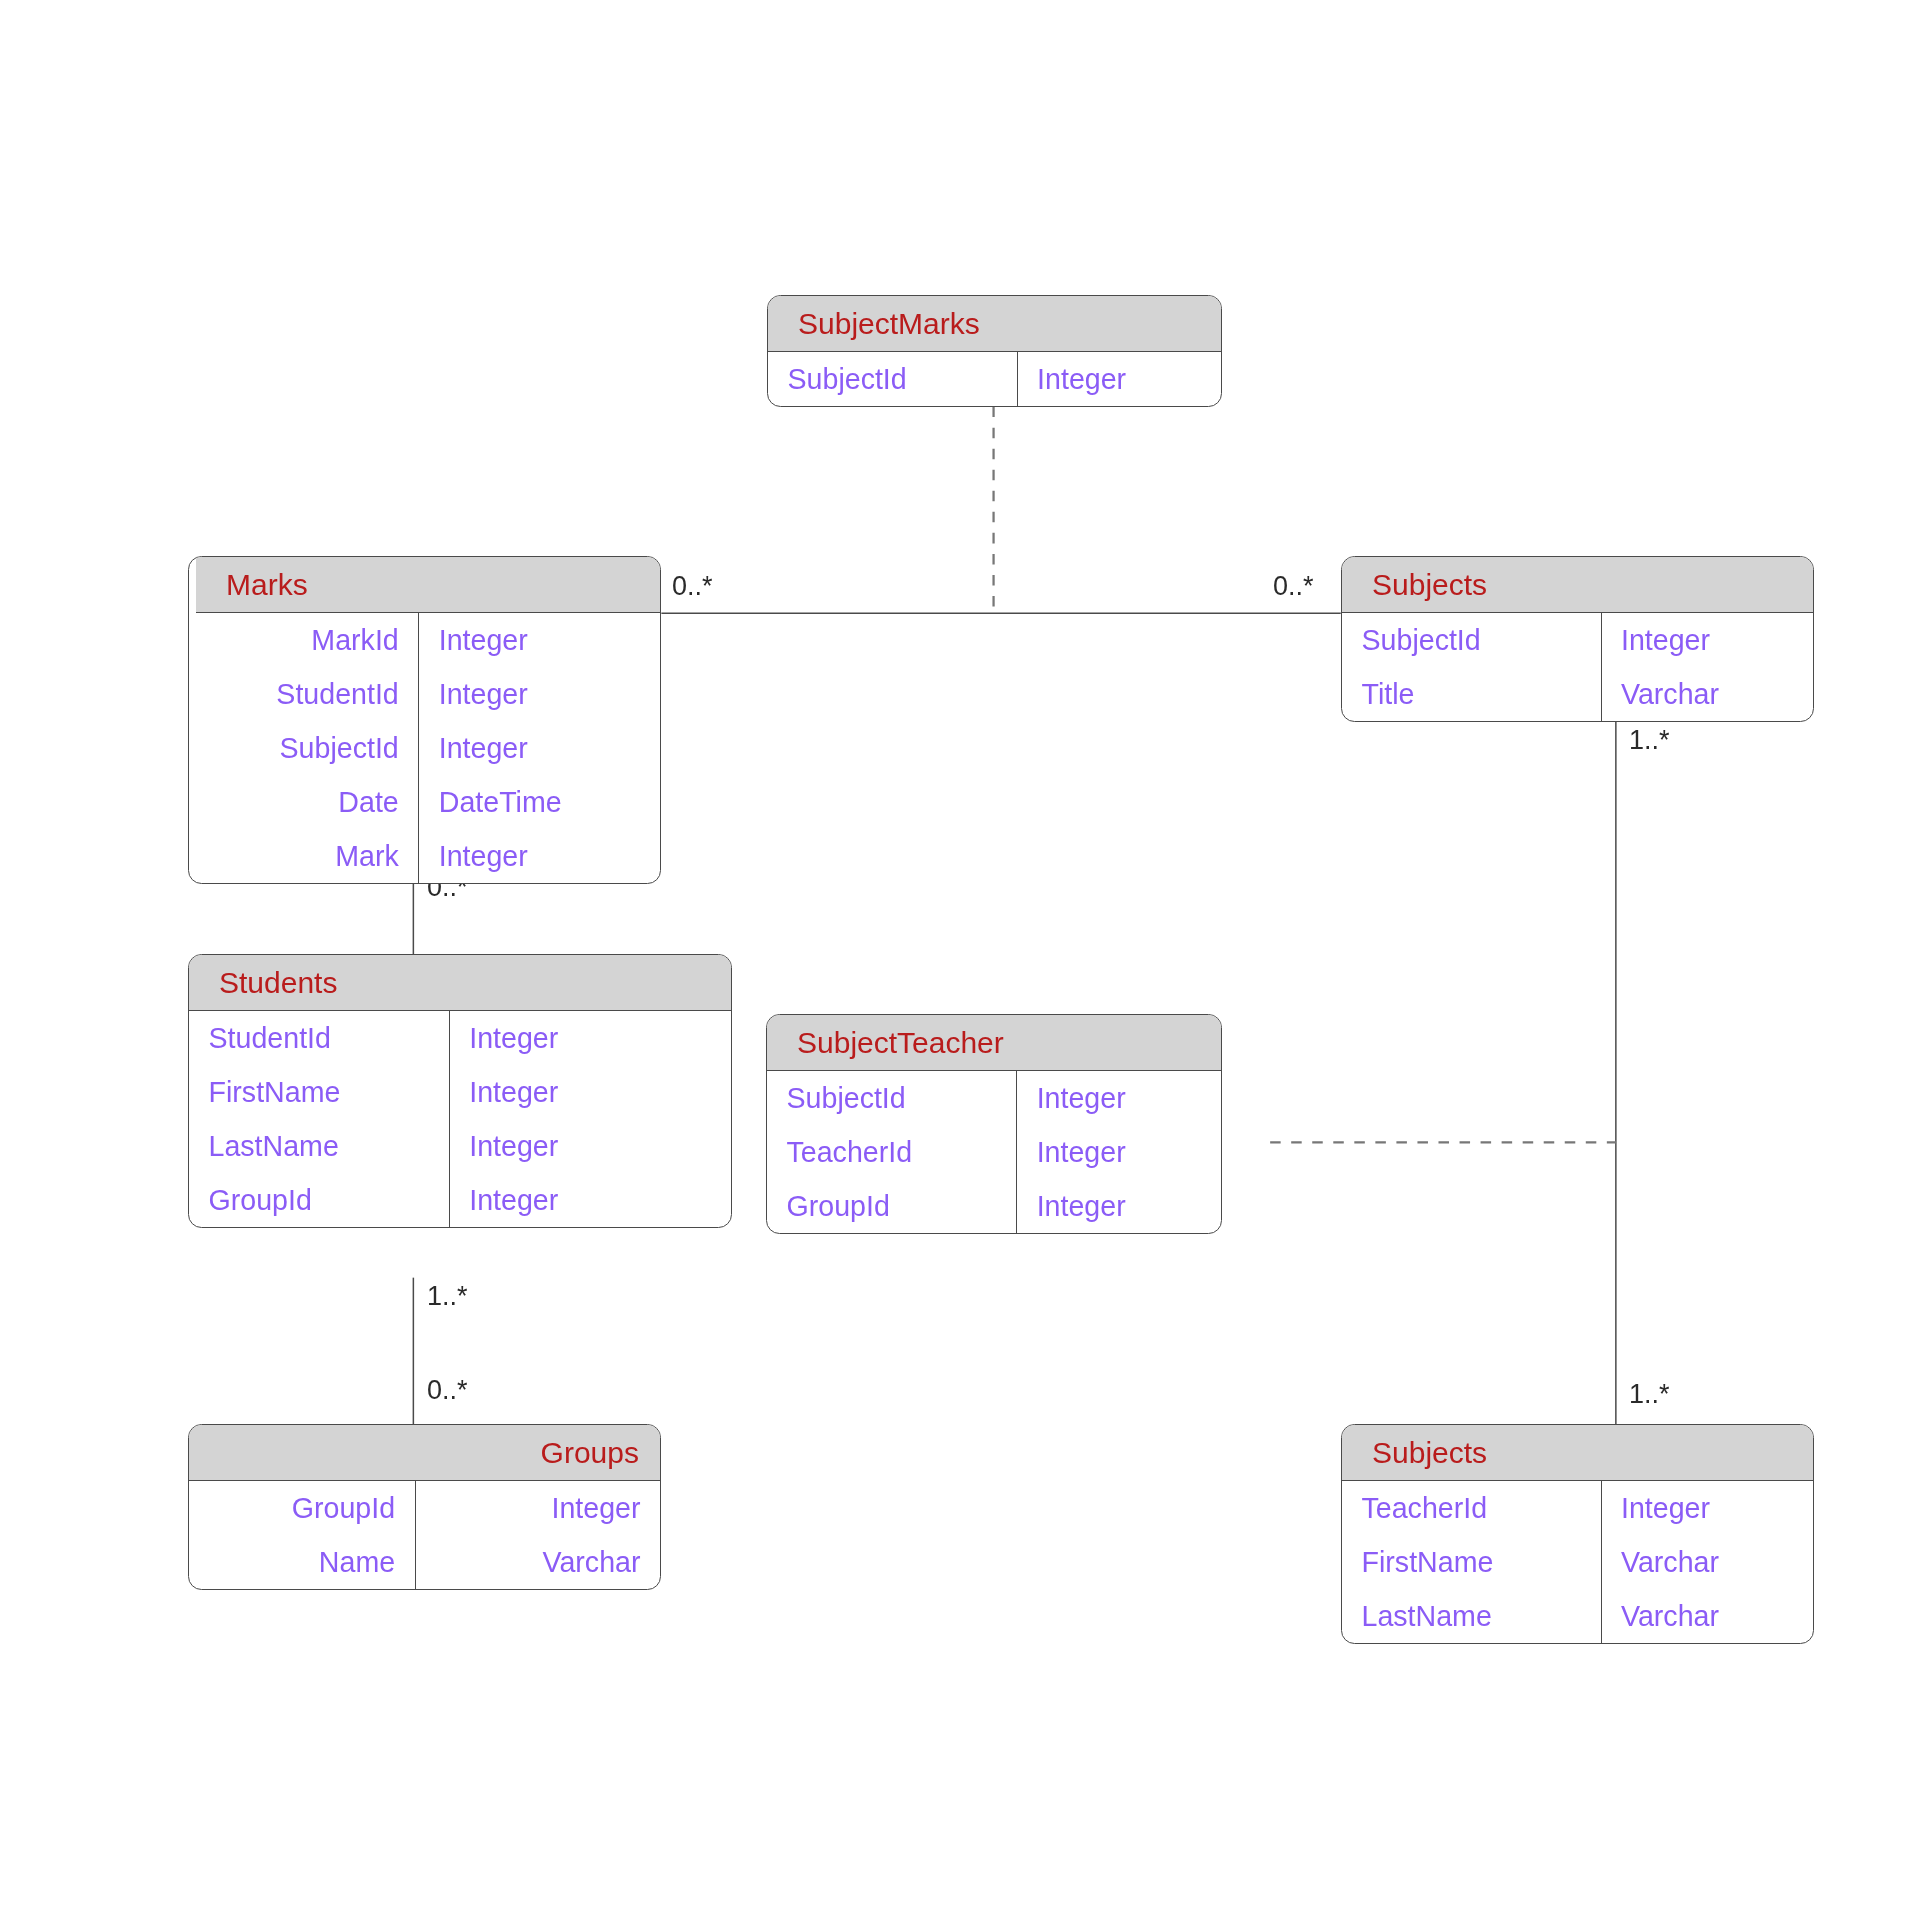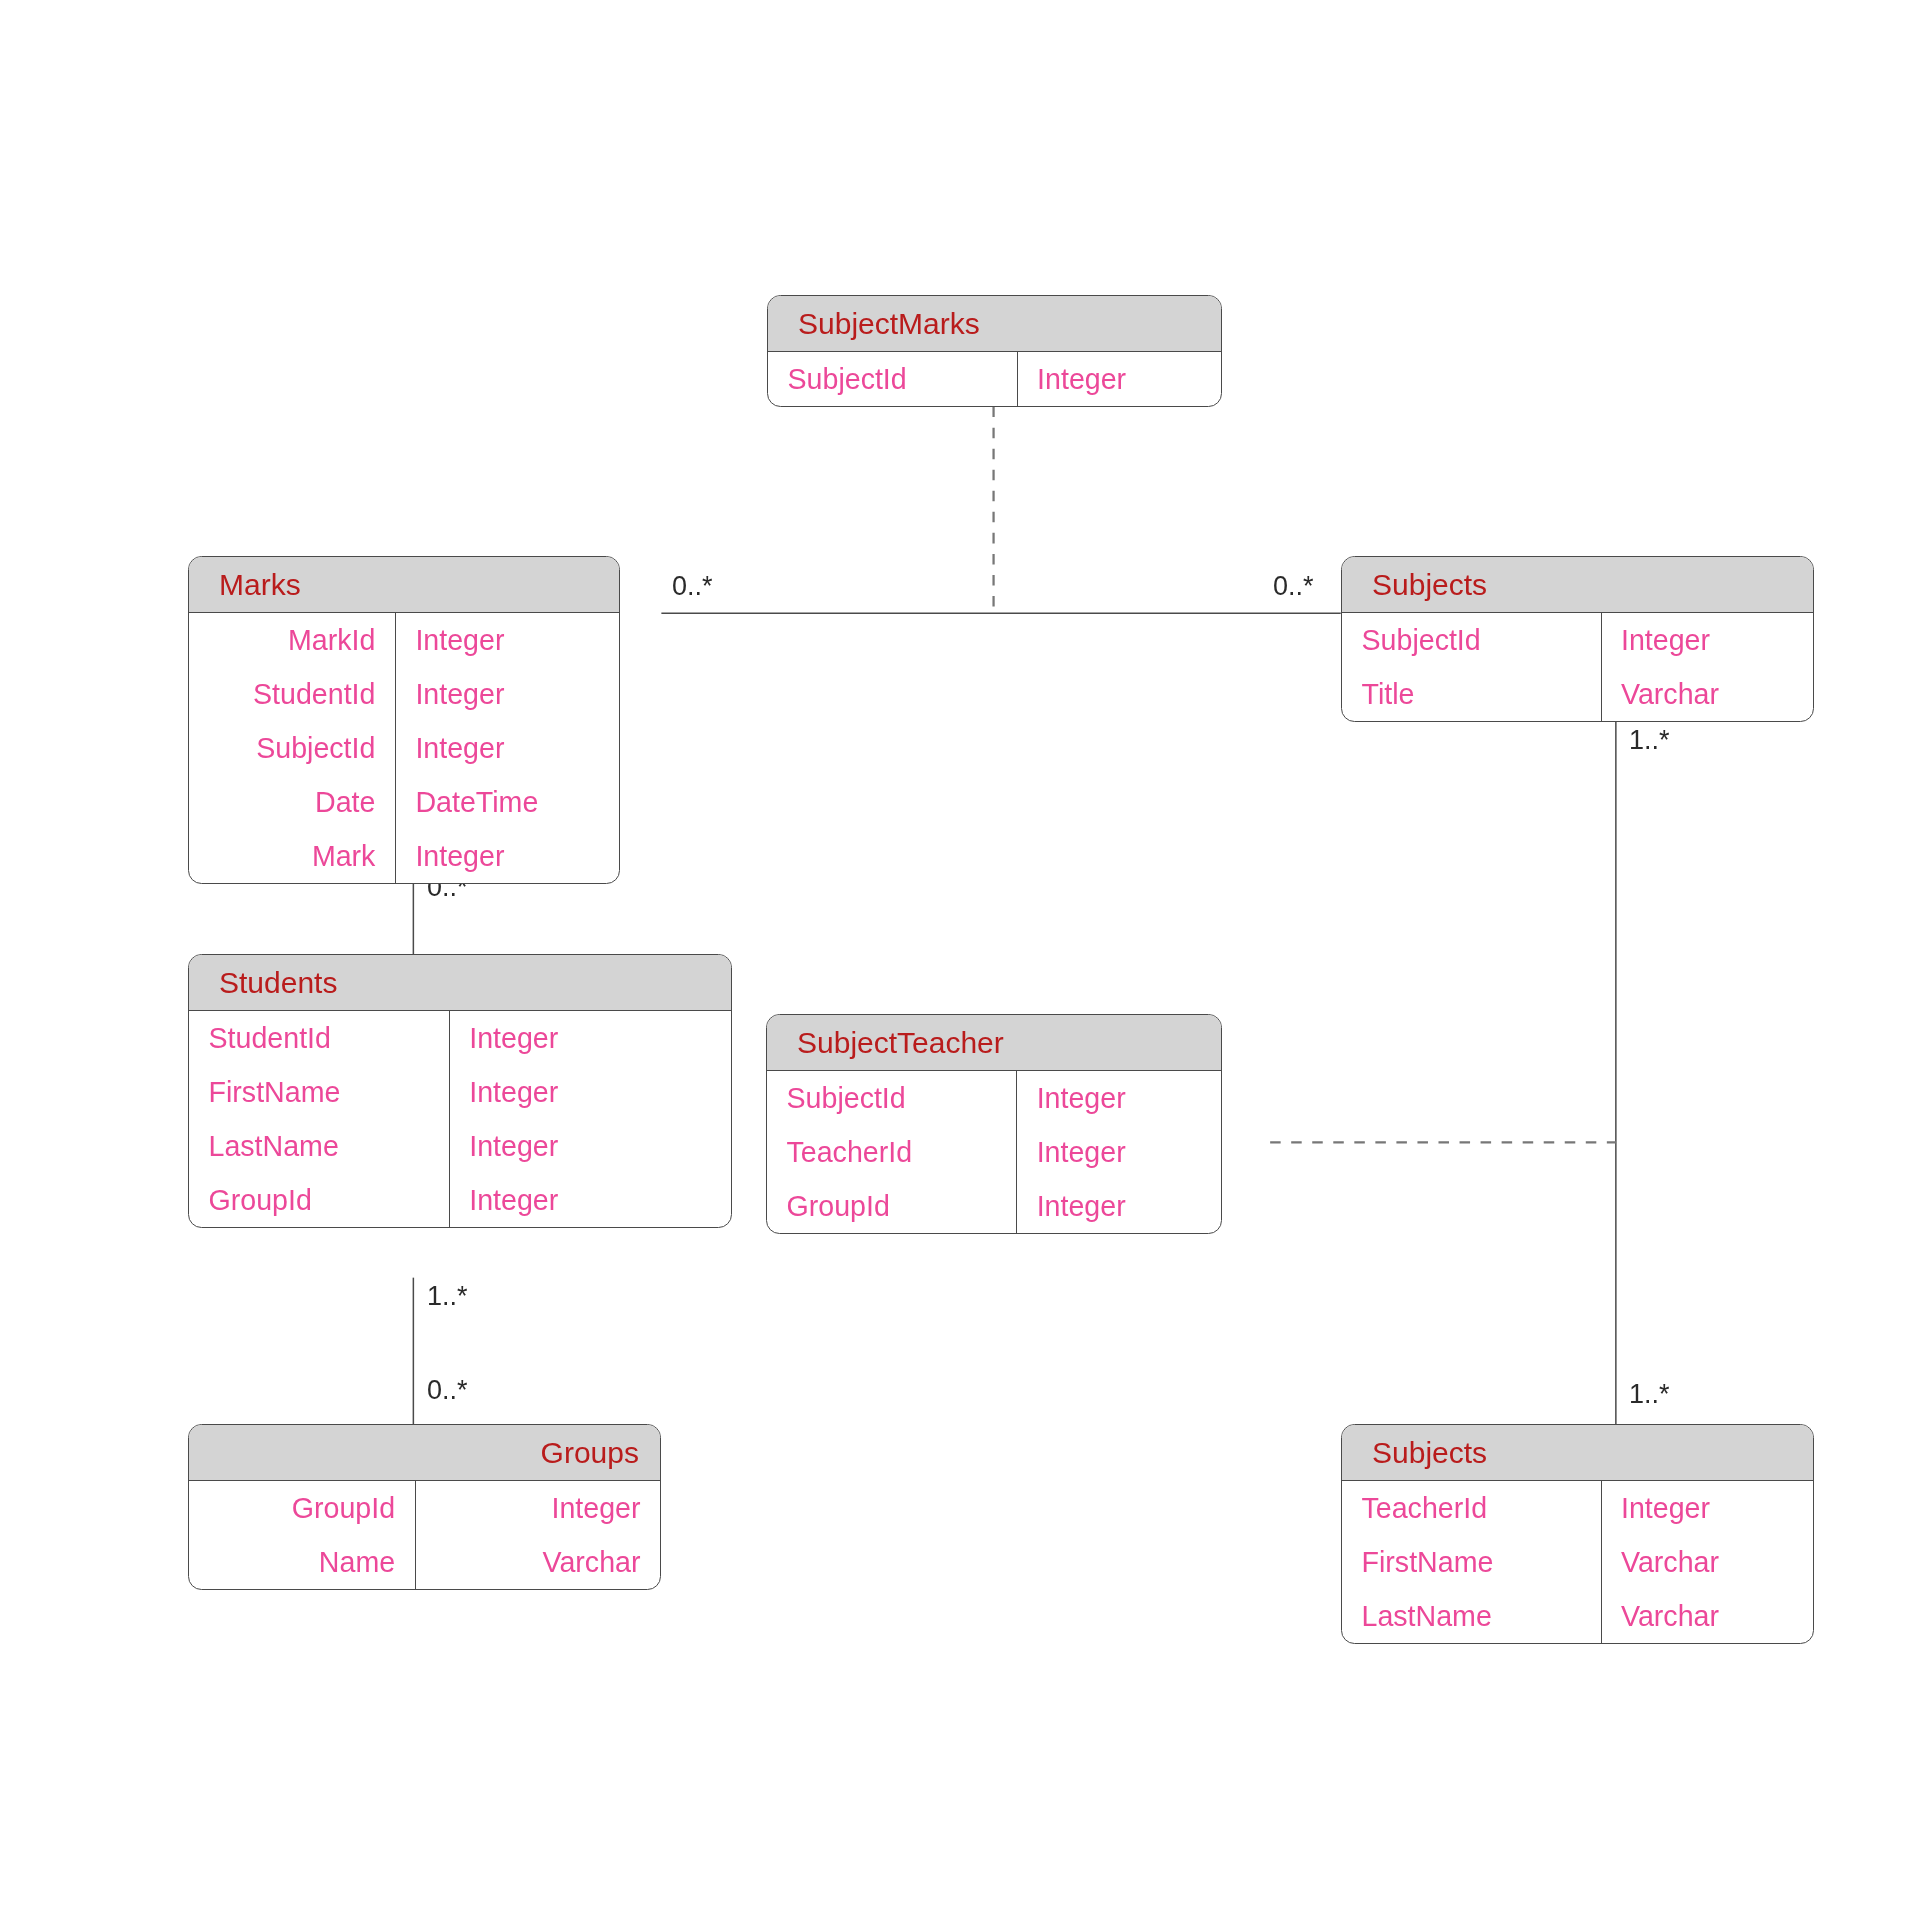--- a/index.html
+++ b/index.html
@@ -46,21 +46,21 @@
   .col {
     display: flex;
     flex-direction: column;
   }
   .col.left {
     border-right: 1.5px solid #4a4a4a;
   }
   .cell {
     padding: 10.5px 19.5px 10.5px 19.5px;
     font-size: 28.6px;
-    color: #ec4899;
+    color: #8b5cf6;
     white-space: nowrap;
   }
   .mult {
     position: absolute;
     font-size: 27px;
     color: #2a2a2a;
     white-space: nowrap;
   }
 </style>
 </head>
@@ -106,21 +106,21 @@
     <div class="entity-body">
       <div class="col left" style="width:55%;">
         <div class="cell">SubjectId</div>
       </div>
       <div class="col" style="width:45%;">
         <div class="cell">Integer</div>
       </div>
     </div>
   </div>
 
-  <div class="entity" style="left:188px; top:556px; width:432px;">
+  <div class="entity" style="left:188px; top:556px; width:473px;padding-left:7px;">
     <div class="entity-header">Marks</div>
     <div class="entity-body">
       <div class="col left" style="width:48%;text-align:right;">
         <div class="cell">MarkId</div>
         <div class="cell">StudentId</div>
         <div class="cell">SubjectId</div>
         <div class="cell">Date</div>
         <div class="cell">Mark</div>
       </div>
       <div class="col" style="width:52%;">

